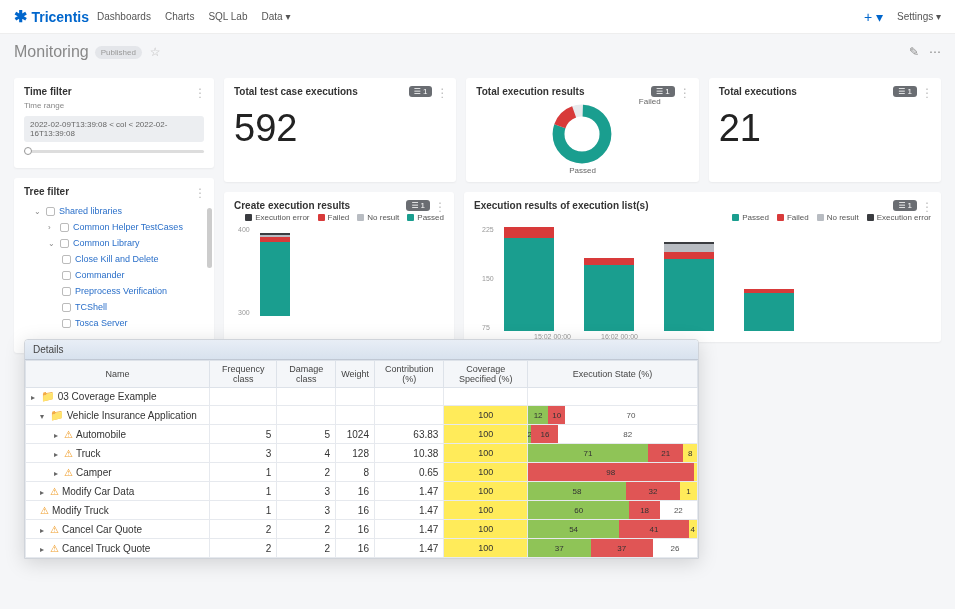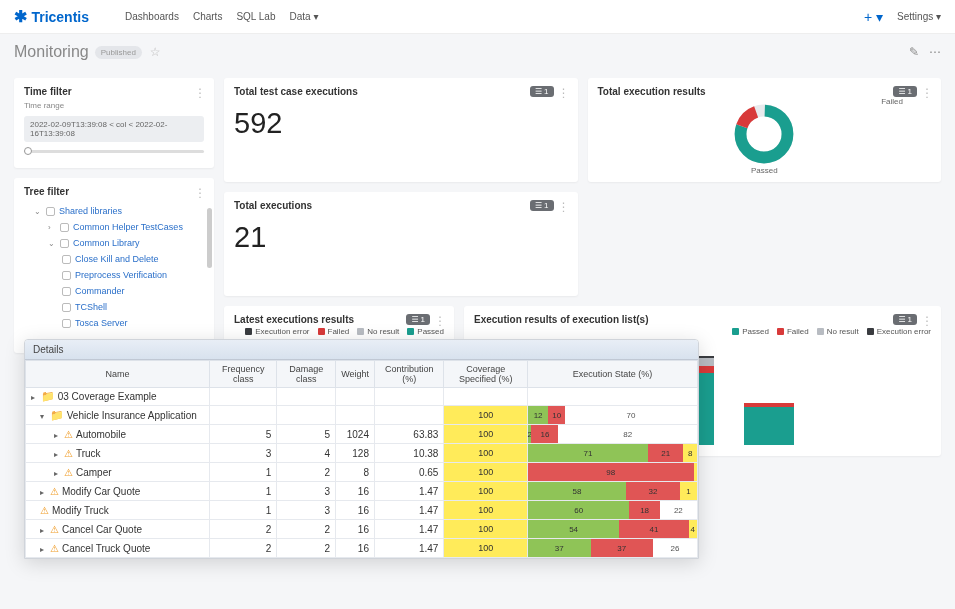--- a/index.html
+++ b/index.html
@@ -2,21 +2,21 @@
 <html><head>
 <meta charset="utf-8">
 <style>
 * { box-sizing: border-box; margin: 0; padding: 0; font-family: -apple-system, BlinkMacSystemFont, "Segoe UI", Arial, sans-serif; }
 body { background: #f5f6f8; width: 955px; height: 609px; position: relative; overflow: hidden; font-size: 11px; color: #333; }
 
 
 .topnav { background: #fff; height: 34px; display: flex; align-items: center; padding: 0 14px; border-bottom: 1px solid #eee; }
 .logo { color: #0066cc; font-weight: 700; font-size: 14px; display: flex; align-items: center; gap: 4px; }
 .logo-x { font-size: 16px; font-weight: 900; }
-.nav-items { display: flex; gap: 14px; margin-left: 36px; font-size: 10px; color: #555; }
+.nav-items { display: flex; gap: 14px; margin-left: 8px; font-size: 10px; color: #555; }
 .nav-right { margin-left: auto; display: flex; gap: 14px; font-size: 10px; color: #555; align-items: center; }
 .plus-btn { color: #0066cc; font-size: 14px; }
 
 
 .pagehdr { height: 36px; display: flex; align-items: center; padding: 0 14px; }
 .pagehdr h1 { font-size: 16px; font-weight: 400; color: #888; }
 .pub-badge { background: #e4e6ea; color: #999; font-size: 8px; padding: 2px 6px; border-radius: 8px; margin-left: 6px; }
 .star { margin-left: 8px; color: #bbb; font-size: 12px; }
 .pagehdr-right { margin-left: auto; display: flex; gap: 10px; color: #888; font-size: 12px; }
 
@@ -39,23 +39,23 @@
 .tree-item { padding: 3px 0; display: flex; align-items: center; gap: 4px; }
 .tree-item.l1 { padding-left: 10px; }
 .tree-item.l2 { padding-left: 24px; }
 .tree-item.l3 { padding-left: 38px; }
 .chev { color: #888; font-size: 8px; width: 8px; }
 .cb { width: 9px; height: 9px; border: 1px solid #bbb; border-radius: 2px; }
 .tree-link { color: #2a6fc9; cursor: pointer; }
 .scrollbar { position: absolute; right: 2px; top: 30px; width: 5px; height: 60px; background: #ccc; border-radius: 3px; }
 
 
-.kpi-row { display: grid; grid-template-columns: 1fr 1fr; gap: 10px; }
+.kpi-row { display: grid; grid-template-columns: 1fr 1fr 1fr; gap: 10px; }
 .kpi-panel { height: 104px; }
-.kpi-value { font-size: 29px; font-weight: 400; color: #222; margin-top: 10px; }
+.kpi-value { font-size: 38px; font-weight: 400; color: #222; margin-top: 10px; }
 .badge-filter { position: absolute; top: 8px; right: 24px; background: #6a6d72; color: #fff; font-size: 8px; padding: 1px 5px; border-radius: 3px; display: flex; align-items: center; gap: 2px; }
 
 .donut-wrap { display: flex; align-items: center; justify-content: center; height: 74px; position: relative; }
 .donut-label-top { position: absolute; top: 0; right: 28px; font-size: 8px; color: #666; }
 .donut-label-bot { position: absolute; bottom: -4px; font-size: 8px; color: #666; }
 
 
 .chart-row { display: grid; grid-template-columns: 230px 1fr; gap: 10px; }
 .chart-panel { height: 150px; }
 .legend { display: flex; gap: 8px; font-size: 8px; color: #555; justify-content: flex-end; margin-top: 2px; flex-wrap: wrap; }
@@ -164,25 +164,25 @@
             <span class="chev">⌄</span>
             <span class="cb"></span>
             <span class="tree-link">Common Library</span>
           </div>
         <div class="tree-item l3">
             <span class="cb"></span>
             <span class="tree-link">Close Kill and Delete</span>
           </div>
         <div class="tree-item l3">
             <span class="cb"></span>
+            <span class="tree-link">Commander</span>
+          </div>
+        <div class="tree-item l3">
+            <span class="cb"></span>
             <span class="tree-link">Preprocess Verification</span>
-          </div>
-        <div class="tree-item l3">
-            <span class="cb"></span>
-            <span class="tree-link">Commander</span>
           </div>
         <div class="tree-item l3">
             <span class="cb"></span>
             <span class="tree-link">TCShell</span>
           </div>
         <div class="tree-item l3">
             <span class="cb"></span>
             <span class="tree-link">Tosca Server</span>
           </div>
       </div>
@@ -217,21 +217,21 @@
       <div class="panel kpi-panel">
         <div class="panel-title">Total executions</div>
         <span class="badge-filter">☰ <span>1</span></span>
         <span class="panel-menu">⋮</span>
         <div class="kpi-value">21</div>
       </div>
     </div>
 
     <div class="chart-row">
       <div class="panel chart-panel">
-        <div class="panel-title">Latest executions results</div>
+        <div class="panel-title">Create execution results</div>
         <span class="badge-filter">☰ <span>1</span></span>
         <span class="panel-menu">⋮</span>
         <div class="legend">
           <div class="legend-item">
               <span class="legend-sw c-execerror"></span>
               <span>Execution error</span>
             </div>
           <div class="legend-item">
               <span class="legend-sw c-failed"></span>
               <span>Failed</span>
@@ -394,21 +394,21 @@
           <td class="num">0.65</td>
           <td class="cov-cell">100</td>
           <td class="exec-cell">
             <div class="exec-bar">
               <div class="exec-seg es-red" style="width: 98%;">98</div>
               <div class="exec-seg es-yellow" style="width: 2%;"></div>
             </div>
           </td>
         </tr>
         <tr>
-          <td class="name-cell indent1"><span class="tree-tog">▸</span><span class="warn-icon">⚠</span><span>Modify Car Quote</span></td>
+          <td class="name-cell indent1"><span class="tree-tog">▸</span><span class="warn-icon">⚠</span><span>Modify Car Data</span></td>
           <td class="num">1</td>
           <td class="num">3</td>
           <td class="num">16</td>
           <td class="num">1.47</td>
           <td class="cov-cell">100</td>
           <td class="exec-cell">
             <div class="exec-bar">
               <div class="exec-seg es-green" style="width: 58%;">58</div>
               <div class="exec-seg es-red" style="width: 32%;">32</div>
               <div class="exec-seg es-yellow" style="width: 10%;">1</div>

